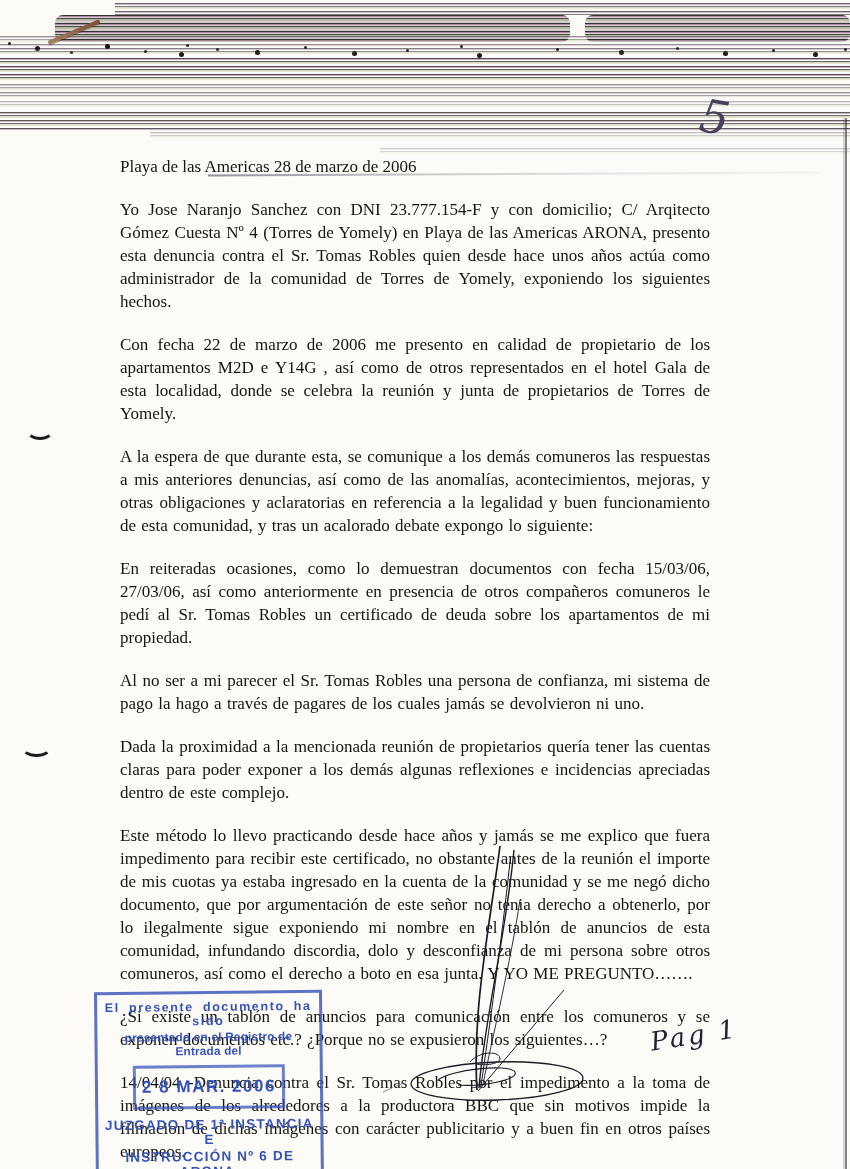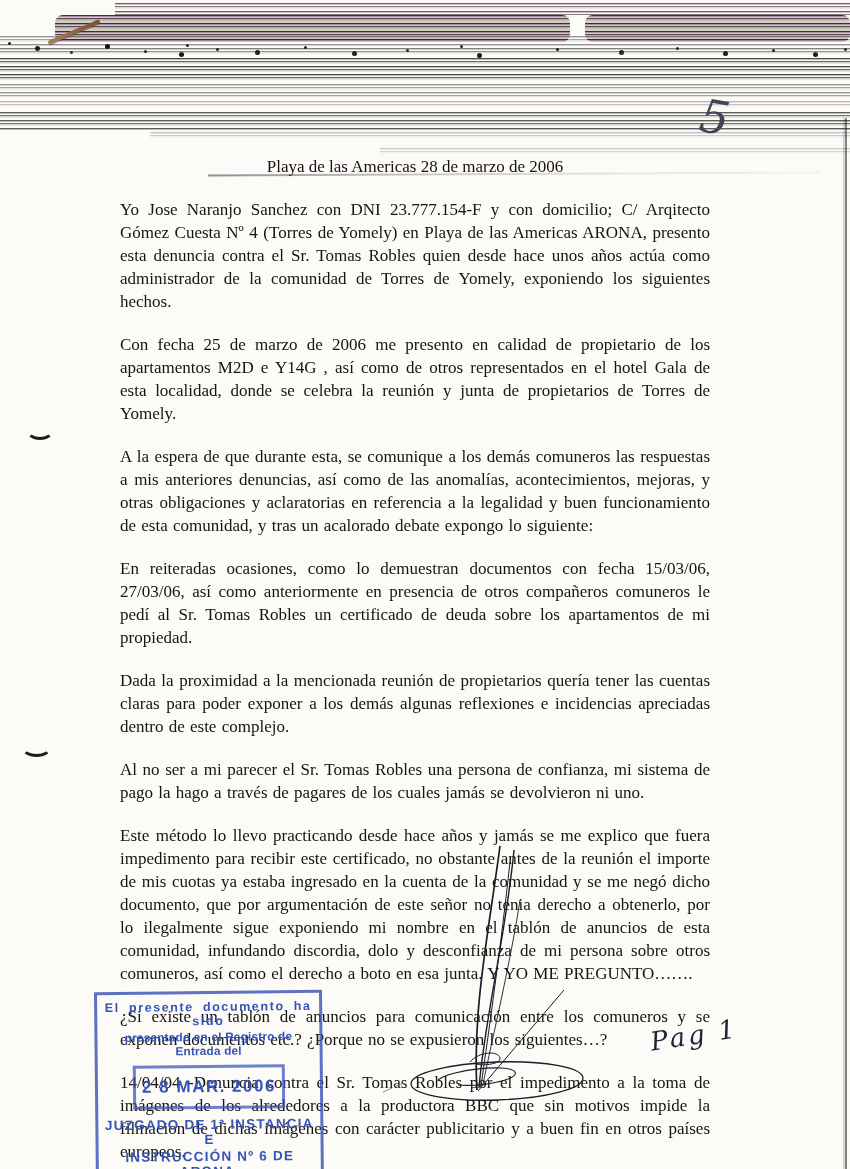--- a/index.html
+++ b/index.html
@@ -6,21 +6,21 @@
   body{
     width:850px;height:1169px;position:relative;overflow:hidden;
     background:#fcfbf7;
     font-family:"Liberation Serif", serif;
   }
   
   .doc-text{
     position:absolute;left:120px;top:155px;width:590px;
     color:#17140f;font-size:17px;line-height:23px;text-align:justify;
   }
-  .doc-text .date-line{margin:0 0 20px;text-align:center;}
+  .doc-text .date-line{margin:0 0 20px;text-align:left;}
   .doc-text p{margin:0 0 20px;word-spacing:1px;}
   
   .streaks{
     position:absolute;
     background-image:repeating-linear-gradient(180deg,
       rgba(25,22,28,.9) 0px, rgba(25,22,28,.9) 1px,
       rgba(130,45,115,.45) 1px, rgba(130,45,115,.45) 2px,
       rgba(250,250,250,.05) 2px, rgba(250,250,250,.05) 3px,
       rgba(35,32,30,.8) 3px, rgba(35,32,30,.8) 4px,
       rgba(90,130,85,.35) 4px, rgba(90,130,85,.35) 5px,
@@ -105,25 +105,25 @@
 
 <div class="pen-mark"></div>
 
 <div class="hand-five">5</div>
 
 <div class="strike-line"></div>
 
 <div class="doc-text">
   <div class="date-line">Playa de las Americas 28 de marzo de 2006</div>
   <p>Yo Jose Naranjo Sanchez con DNI 23.777.154-F y con domicilio; C/ Arqitecto Gómez Cuesta Nº  4 (Torres de Yomely) en Playa de las Americas ARONA, presento esta denuncia contra el Sr. Tomas Robles quien desde hace unos años actúa como administrador de la comunidad de Torres de Yomely, exponiendo los siguientes hechos.</p>
-  <p>Con fecha 25 de marzo de 2006 me presento en calidad de propietario de los apartamentos M2D e Y14G , así como de otros representados en el hotel Gala de esta localidad, donde se celebra la reunión y junta de propietarios de Torres de Yomely.</p>
+  <p>Con fecha 22 de marzo de 2006 me presento en calidad de propietario de los apartamentos M2D e Y14G , así como de otros representados en el hotel Gala de esta localidad, donde se celebra la reunión y junta de propietarios de Torres de Yomely.</p>
   <p>A la espera de que durante esta, se comunique a los demás comuneros las respuestas a mis anteriores denuncias, así como de las anomalías, acontecimientos, mejoras, y otras obligaciones y aclaratorias en referencia a la legalidad y buen funcionamiento de esta comunidad, y tras un acalorado debate expongo lo siguiente:</p>
   <p>En reiteradas ocasiones, como lo demuestran documentos con fecha 15/03/06, 27/03/06, así como anteriormente en presencia de otros compañeros comuneros le pedí al Sr. Tomas Robles un certificado de deuda sobre los apartamentos de mi propiedad.</p>
+  <p>Al no ser a mi parecer el Sr. Tomas Robles una persona de confianza, mi sistema de pago la hago a través de pagares de los cuales jamás se devolvieron ni uno.</p>
   <p>Dada la proximidad a la mencionada reunión de propietarios quería tener las cuentas claras para poder exponer a los demás algunas reflexiones e incidencias apreciadas dentro de este complejo.</p>
-  <p>Al no ser a mi parecer el Sr. Tomas Robles una persona de confianza, mi sistema de pago la hago a través de pagares de los cuales jamás se devolvieron ni uno.</p>
   <p>Este método lo llevo practicando desde hace años y jamás se me explico que fuera impedimento para recibir este certificado, no obstante antes de la reunión el importe de mis cuotas ya estaba ingresado en la cuenta de la comunidad y se me negó dicho documento, que por argumentación de este señor no tenia derecho a obtenerlo, por lo ilegalmente sigue exponiendo mi nombre en el tablón de anuncios de esta comunidad, infundando discordia, dolo y desconfianza de mi persona sobre otros comuneros, así como el derecho a boto en esa junta. Y YO ME PREGUNTO…….</p>
   <p>¿Si existe un tablón de anuncios para comunicación entre los comuneros y se exponen documentos etc.? ¿Porque no se expusieron los siguientes…?</p>
   <p>14/04/04 -Denuncia contra el Sr. Tomas Robles por el impedimento a la toma de imágenes de los alrededores a la productora BBC que sin motivos impide la filmacion de dichas imágenes con carácter publicitario y a buen fin en otros países europeos.</p>
 </div>
 
 <div class="crescent" style="left:26px;top:420px;"></div>
 <div class="crescent" style="left:21px;top:737px;width:25px;"></div>
 
 <svg class="signature-svg" width="270" height="280" viewBox="360 835 270 280" fill="none" xmlns="http://www.w3.org/2000/svg">
   <path d="M500,846 C489,930 472,1012 477,1090" stroke="#1c1a26" stroke-width="1.7"></path>

